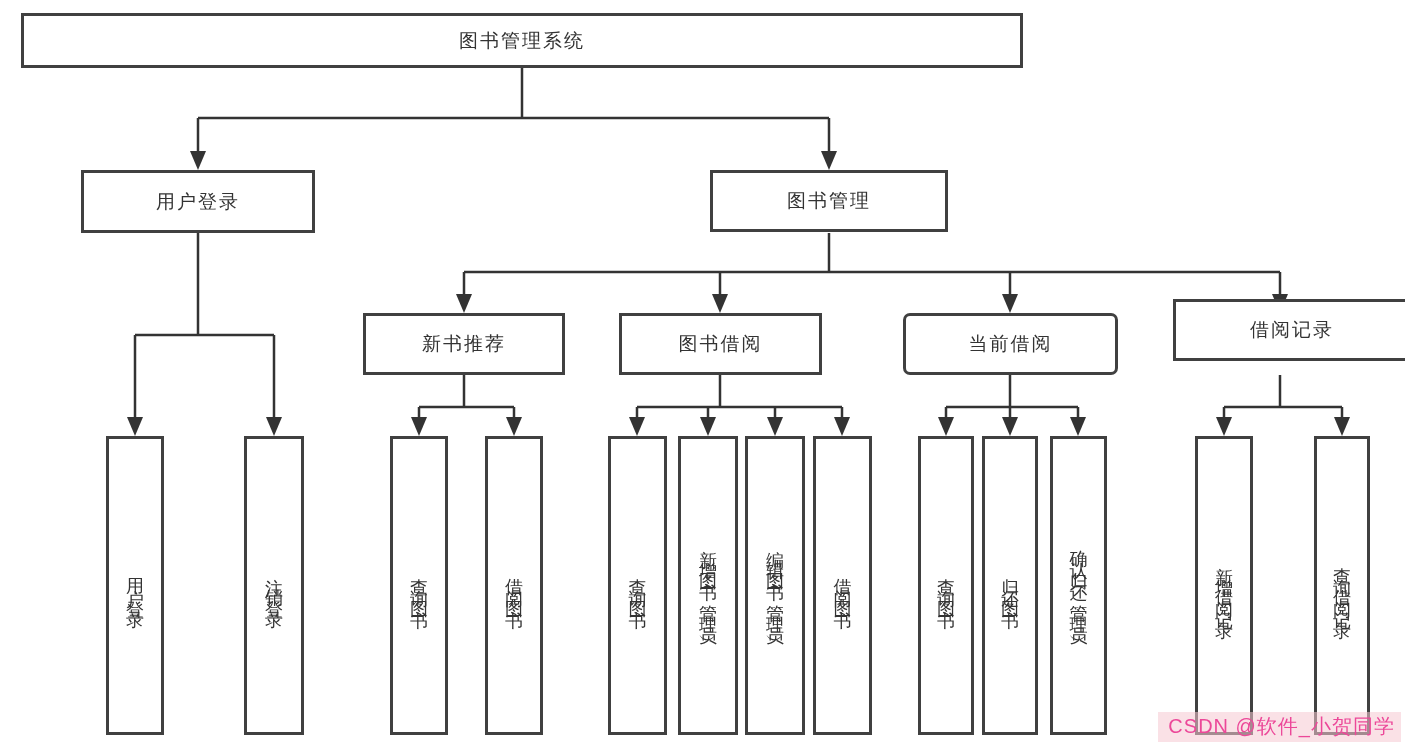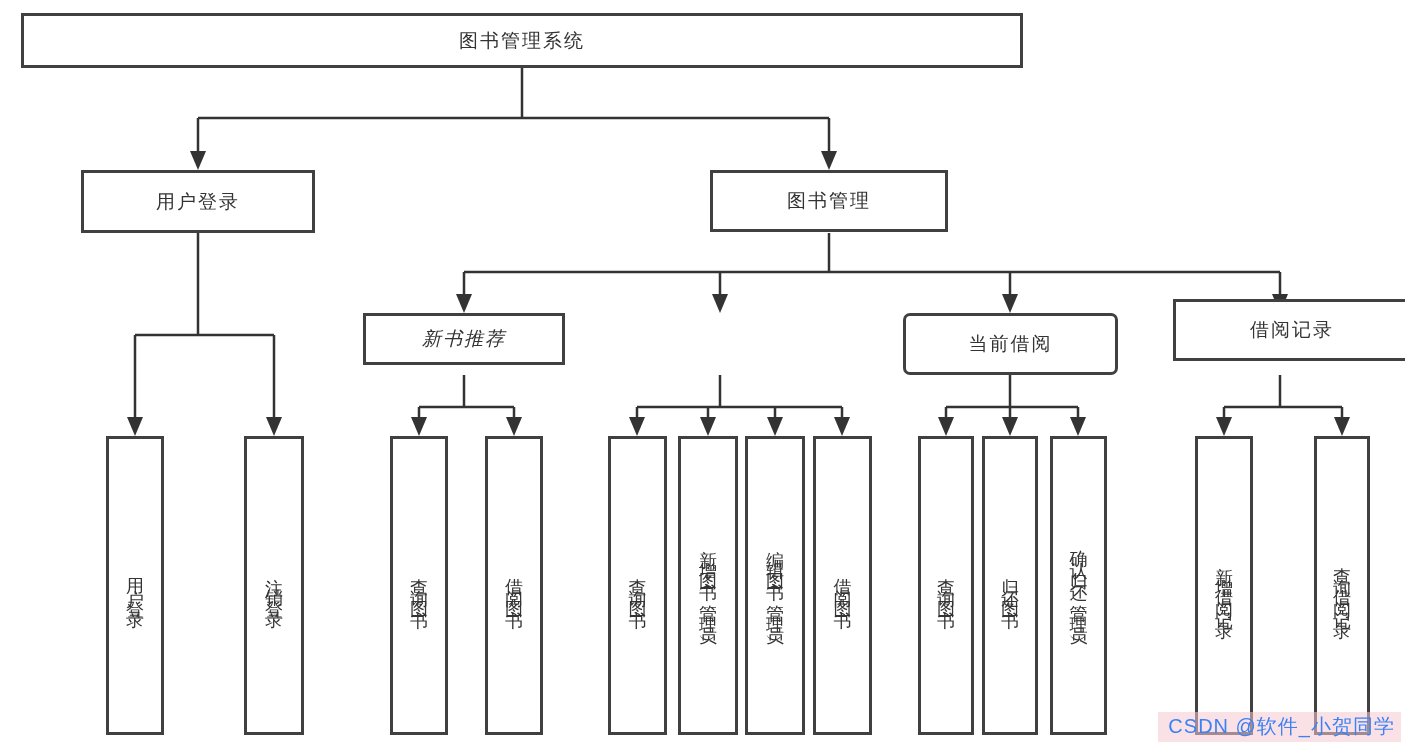--- a/index.html
+++ b/index.html
@@ -14,21 +14,21 @@
     display:flex;align-items:center;justify-content:center;text-align:center;
   }
   .h-label{font-size:19px;letter-spacing:2px;}
   .leaf{
     writing-mode:vertical-rl;text-orientation:mixed;
     font-size:18px;letter-spacing:11px;line-height:1;
   }
   .leaf span{display:block;}
   #watermark{
     position:absolute;right:4px;bottom:5px;z-index:5;
-    font-size:20px;letter-spacing:1px;color:#3b82f6;
+    font-size:20px;letter-spacing:1px;color:#ec4899;
     background:rgba(245,201,210,0.55);padding:1px 6px 2px 10px;white-space:nowrap;
   }
 </style>
 </head>
 <body>
 
 <div id="canvas">
 
   <svg id="wires" viewBox="0 0 1405 747" xmlns="http://www.w3.org/2000/svg">
     <g stroke="#333333" stroke-width="2.5" fill="none">
@@ -101,22 +101,25 @@
     <span>图书管理系统</span>
   </div>
 
   <div class="node h-label" style="left:81px;top:170px;width:234px;height:63px;">
     <span>用户登录</span>
   </div>
   <div class="node h-label" style="left:710px;top:170px;width:238px;height:62px;">
     <span>图书管理</span>
   </div>
 
-  <div class="node h-label" style="left:363px;top:313px;width:202px;height:52px;font-style:italic;">
+  <div class="node h-label" style="left:363px;top:313px;width:202px;height:62px;">
     <span>新书推荐</span>
+  </div>
+  <div class="node h-label" style="left:619px;top:313px;width:203px;height:62px;">
+    <span>图书借阅</span>
   </div>
   <div class="node h-label" style="left:903px;top:313px;width:215px;height:62px;border-radius:7px;">
     <span>当前借阅</span>
   </div>
   <div class="node h-label" style="left:1173px;top:299px;width:238px;height:62px;">
     <span>借阅记录</span>
   </div>
 
   <div class="node leaf" style="left:106px;top:436px;width:58px;height:299px;">
     <span>用户登录</span>

